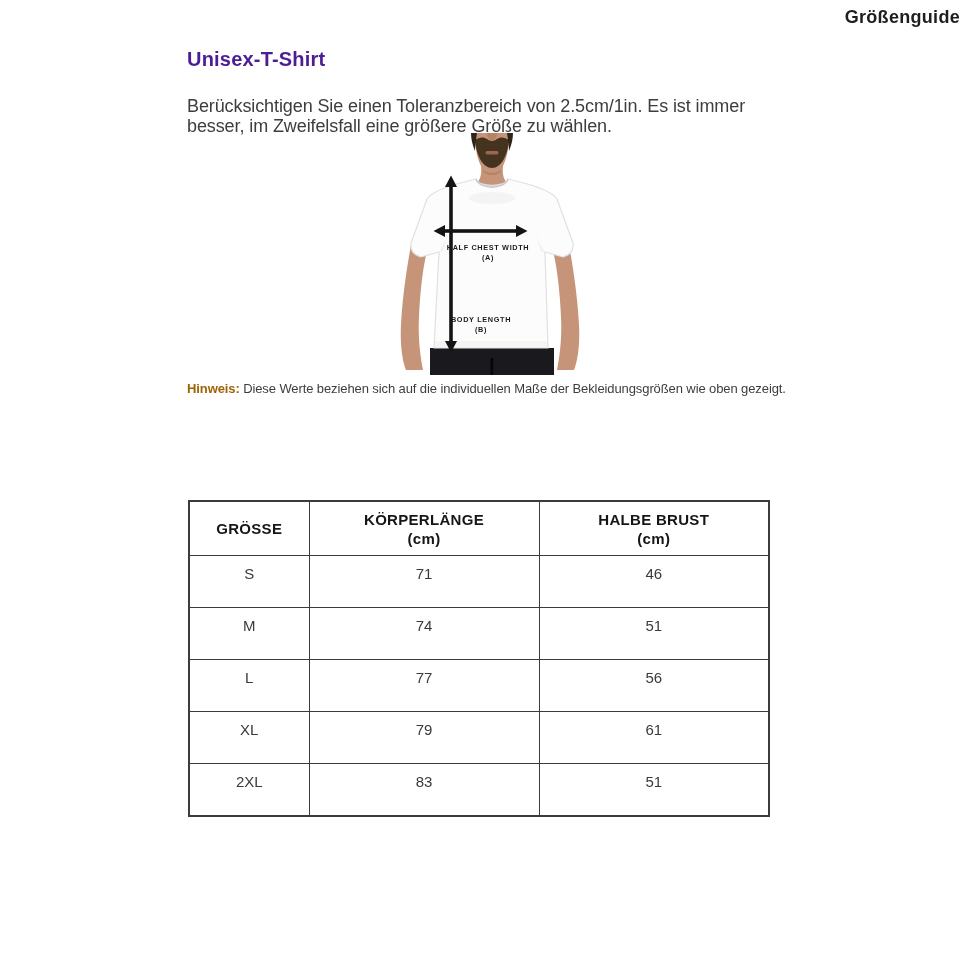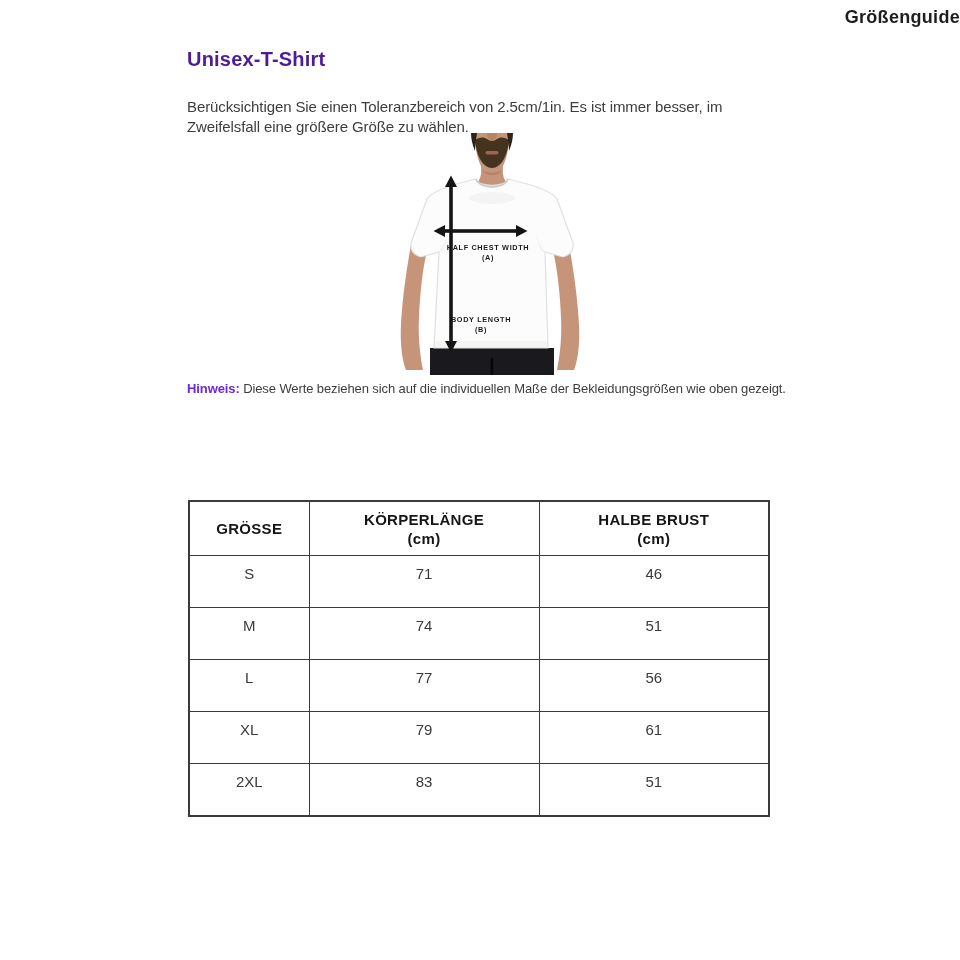--- a/index.html
+++ b/index.html
@@ -10,27 +10,27 @@
   .title{
     position:absolute;top:7px;left:0;width:960px;margin:0;text-align:right;
     font-size:18px;font-weight:700;letter-spacing:.3px;color:#1e1e1e;
   }
   .product{
     position:absolute;top:48px;left:187px;margin:0;
     font-size:20px;font-weight:700;letter-spacing:.2px;color:#4c1d95;
   }
   .tolerance{
     position:absolute;top:97px;left:187px;width:600px;margin:0;
-    font-size:15px;line-height:19.5px;color:#3d3d3d;letter-spacing:-.1px;
+    font-size:18px;line-height:19.5px;color:#3d3d3d;letter-spacing:-.1px;
   }
   .note{
     position:absolute;top:381px;left:187px;width:720px;margin:0;
     font-size:13px;color:#3d3d3d;letter-spacing:-.1px;
   }
-  .note b{color:#6d28d9;}
+  .note b{color:#a16207;}
   .figure{position:absolute;top:127px;left:385px;width:210px;height:248px;}
   .figure text{
     font-family:"Liberation Sans",sans-serif;font-weight:700;
     font-size:7.3px;letter-spacing:.65px;fill:#1c1c1c;text-anchor:middle;
   }
   .skin{fill:#c69579;}
   .skin-shadow{fill:#ab7a5c;opacity:.65;}
   .hair{fill:#2f241a;}
   .beard{fill:#44331f;}
   .shirt{fill:#fcfcfc;stroke:#e0e0e0;stroke-width:1.2;}

